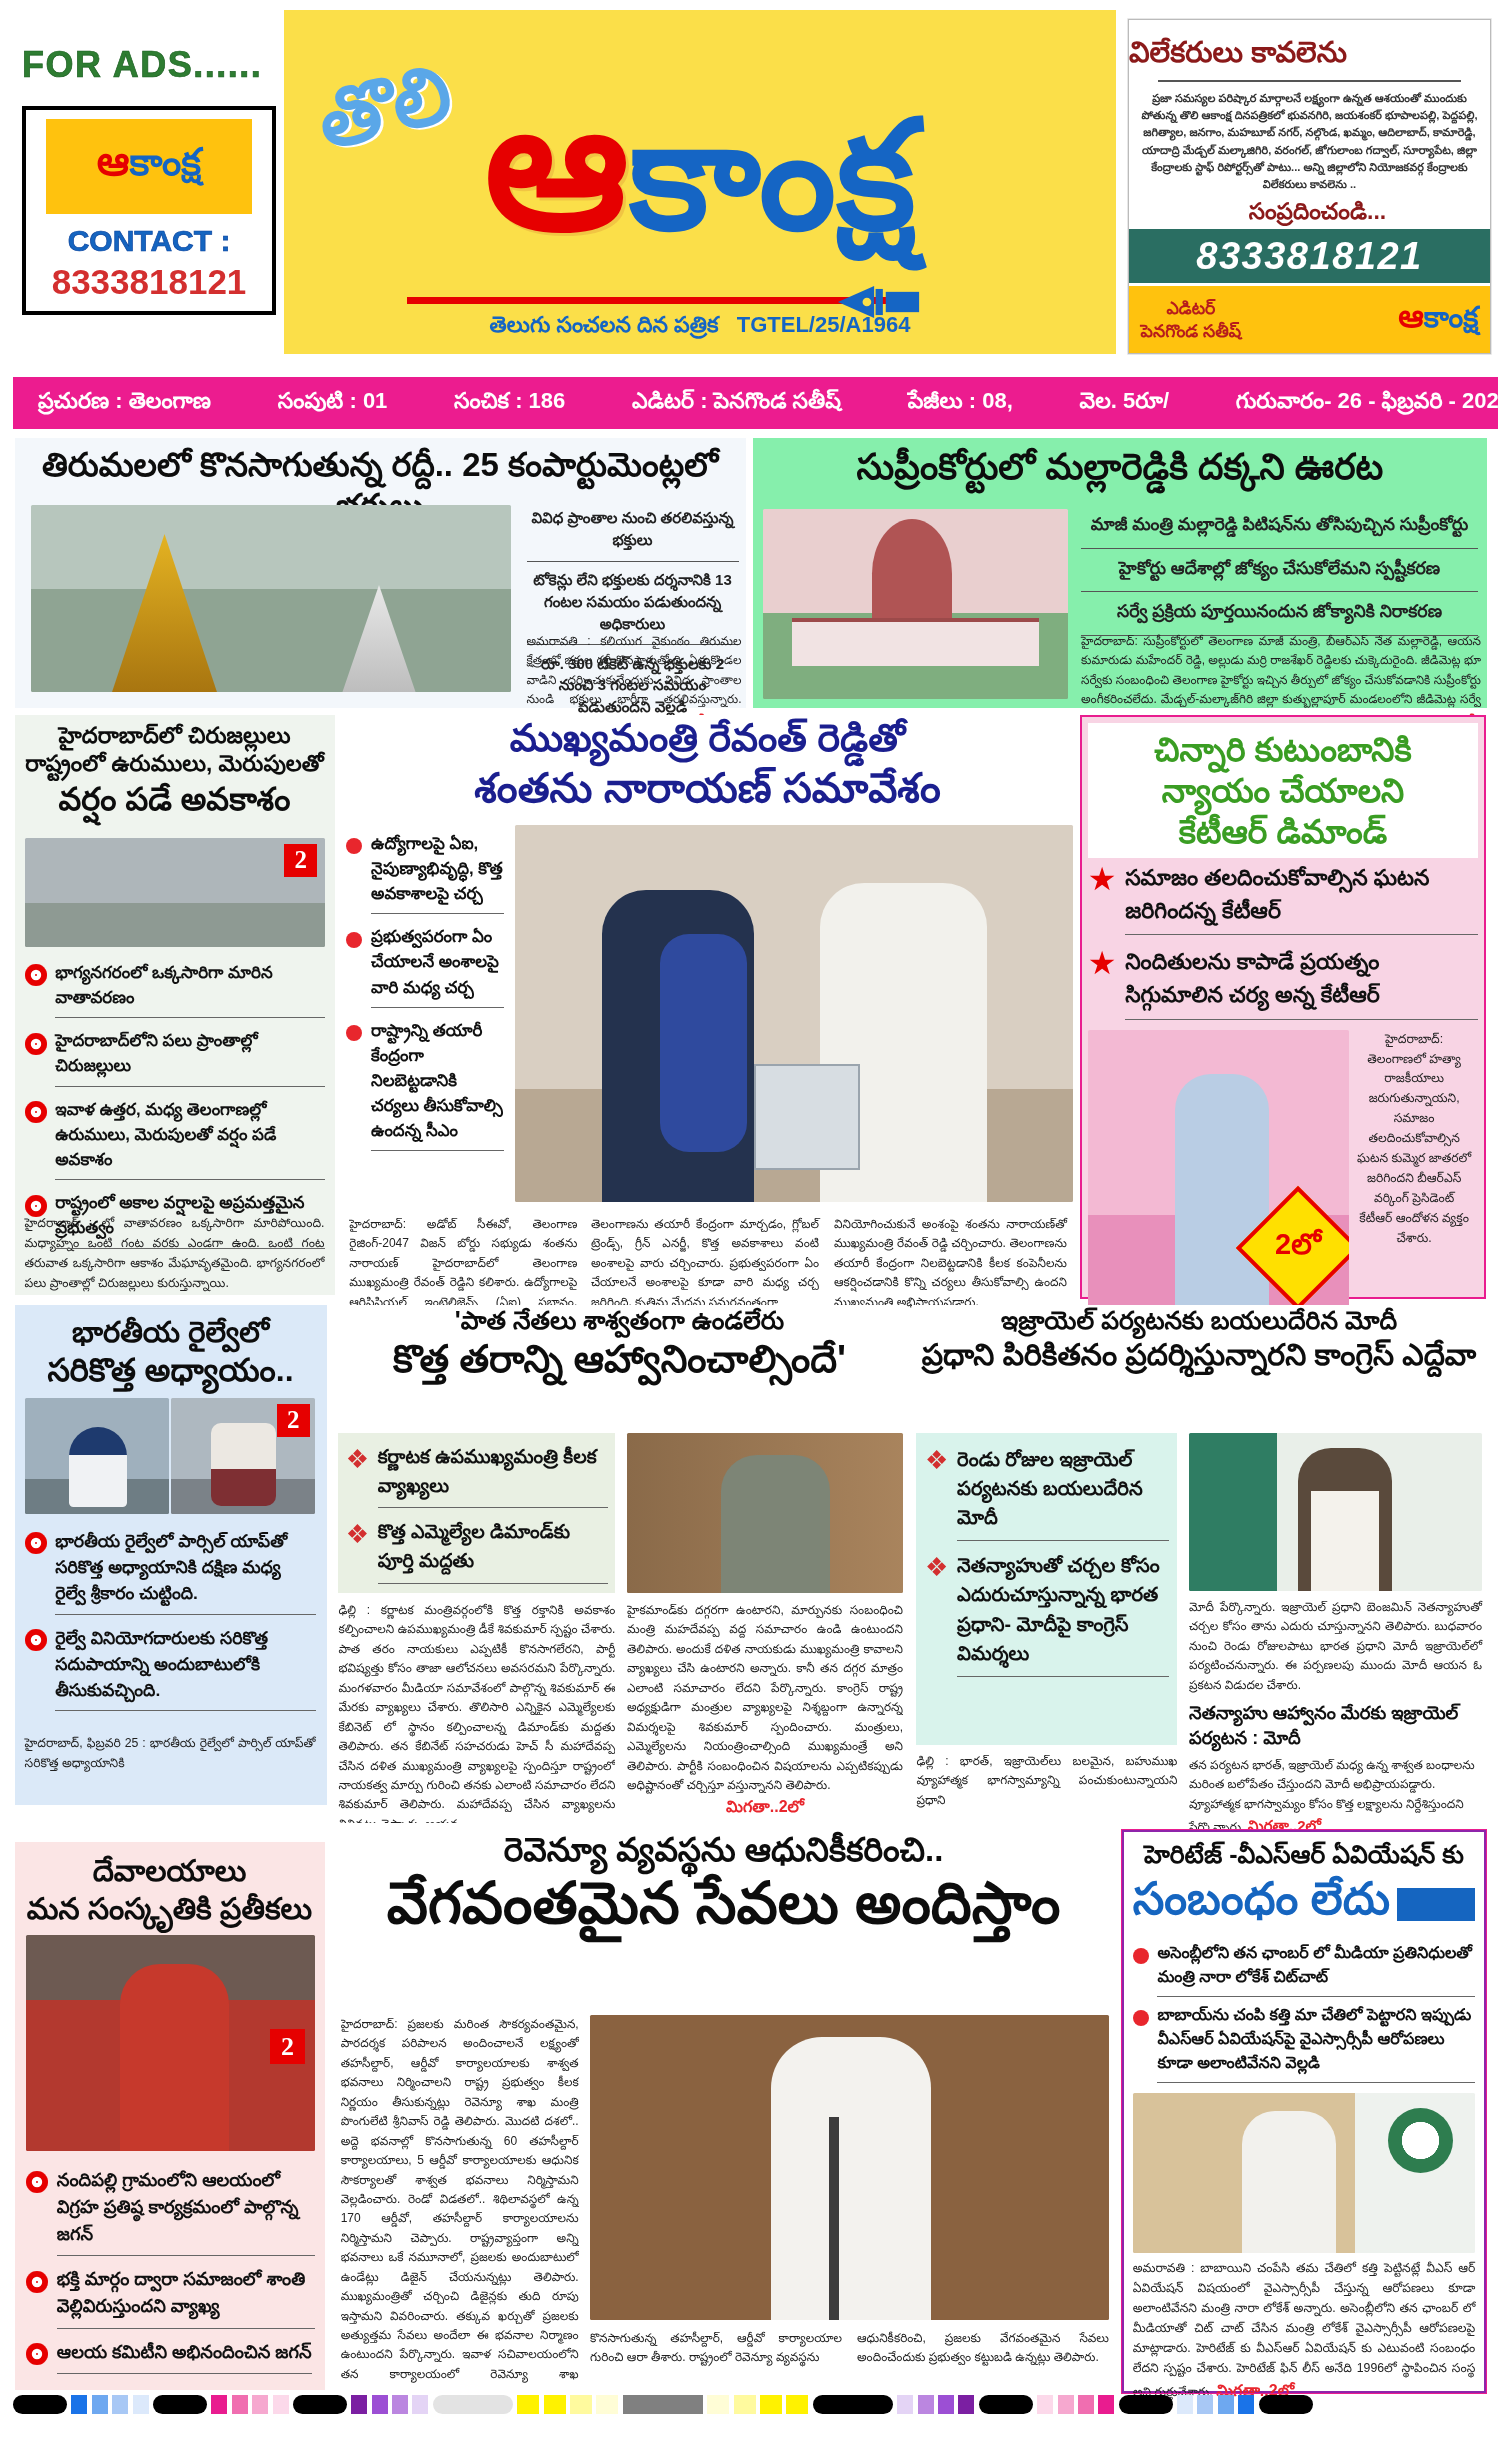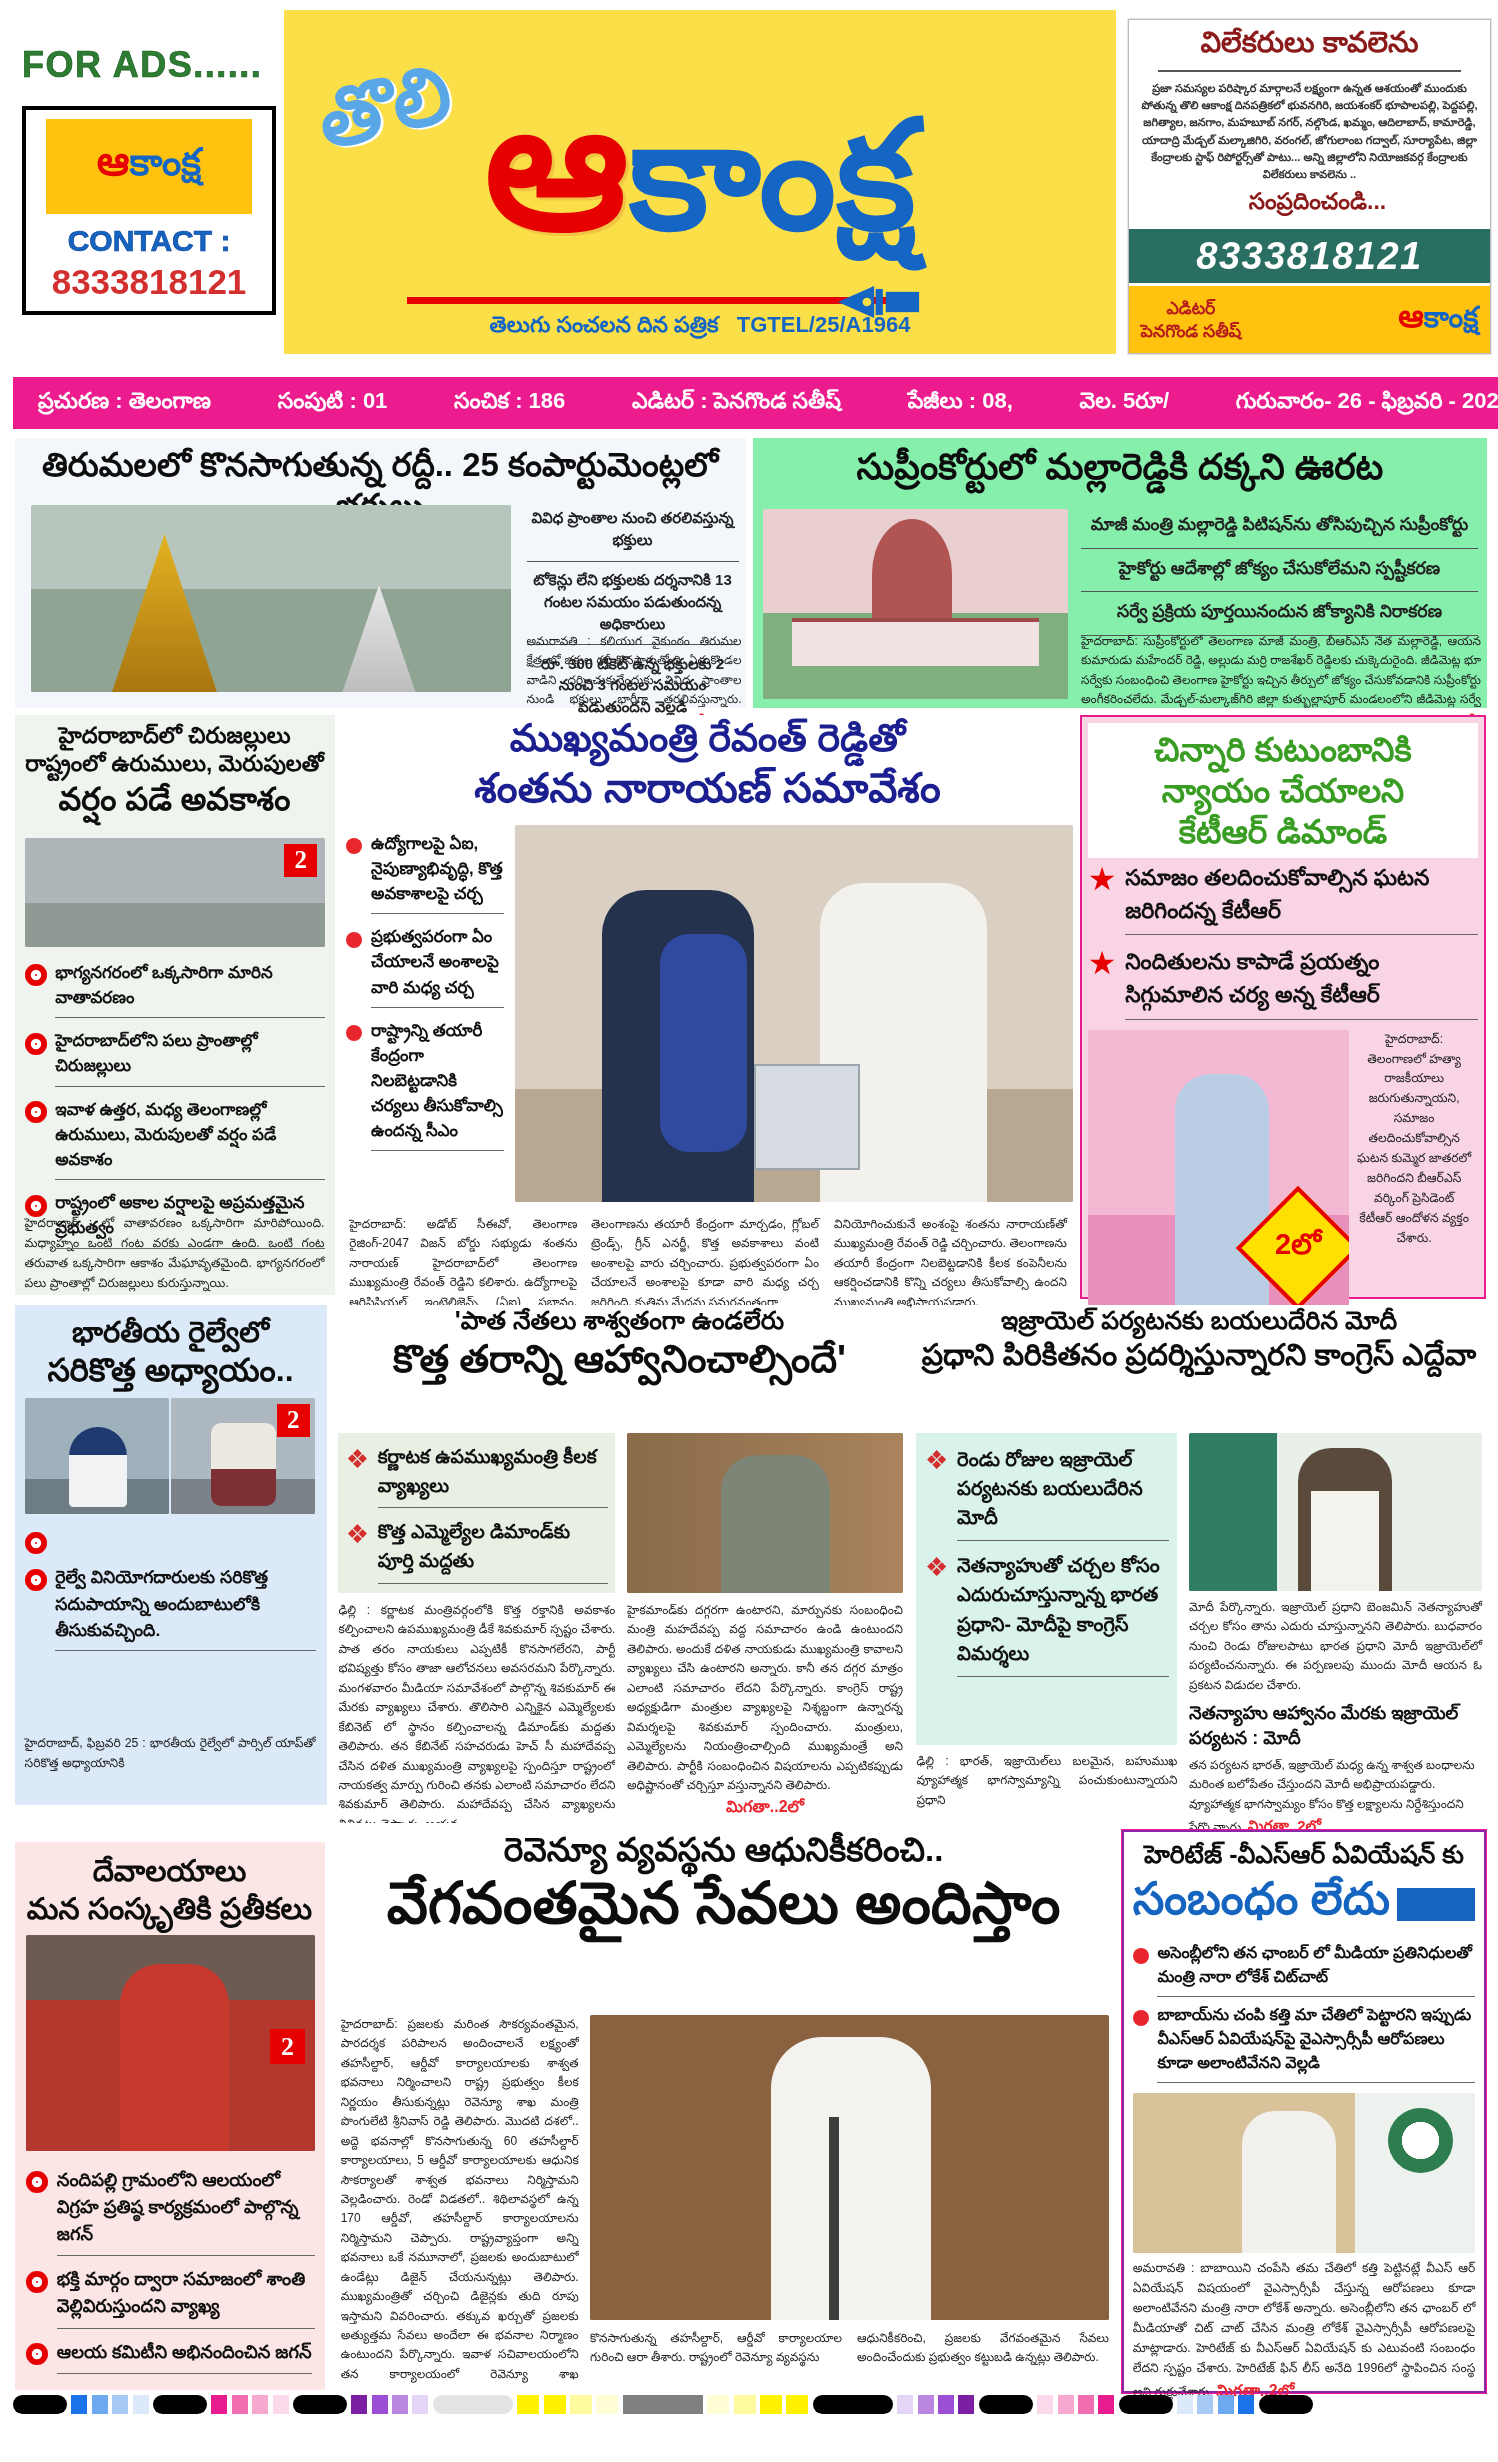--- a/index.html
+++ b/index.html
@@ -57,21 +57,21 @@
       <rect x="56" y="12" width="10" height="36" fill="#1565c4"></rect>
       <rect x="70" y="16" width="46" height="28" fill="#1565c4"></rect>
     </svg>
     <div class="abs" style="left:0;top:302px;width:100%;text-align:center;color:#1565c4;font-weight:bold;font-size:22px;">
       <span>తెలుగు సంచలన దిన పత్రిక</span>
       &nbsp;&nbsp;<span>TGTEL/25/A1964</span>
     </div>
   </div>
 
   <div class="abs card" style="left:1128px;top:19px;width:363px;height:335px;background:#ffffff;border:1.5px solid #bbb;box-shadow:0 0 0 0.7px #ddd;">
-    <div style="text-align:center;color:#8b1a1a;font-weight:bold;font-size:29px;padding-top:6px;">విలేకరులు కావలెను</div>
+    <div style="color:#8b1a1a;font-weight:bold;font-size:29px;padding-top:16px;">విలేకరులు కావలెను</div>
     <div style="margin:4.4px 29px 0 29px;border-bottom:2.9px solid #555;"></div>
     <div style="padding:7.3px 11.6px 0 11.6px;color:#333;font-size:11.2px;line-height:1.55;text-align:center;font-weight:bold;">ప్రజా సమస్యల పరిష్కార మార్గాలనే లక్ష్యంగా ఉన్నత ఆశయంతో ముందుకు పోతున్న తొలి ఆకాంక్ష దినపత్రికలో భువనగిరి, జయశంకర్ భూపాలపల్లి, పెద్దపల్లి, జగిత్యాల, జనగాం, మహబూబ్ నగర్, నల్గొండ, ఖమ్మం, ఆదిలాబాద్, కామారెడ్డి, యాదాద్రి మేడ్చల్ మల్కాజిగిరి, వరంగల్, జోగులాంబ గద్వాల్, సూర్యాపేట, జిల్లా కేంద్రాలకు స్టాఫ్ రిపోర్టర్స్‌తో పాటు... అన్ని జిల్లాలోని నియోజకవర్గ కేంద్రాలకు విలేకరులు కావలెను ..</div>
     <div style="text-align:center;color:#8b1a1a;font-weight:bold;font-size:23px;margin-top:4.4px;padding-left:16px;">సంప్రదించండి...</div>
     <div style="position:absolute;left:0;bottom:70px;width:100%;height:54px;background:#2a6e62;display:flex;align-items:center;justify-content:center;">
       <span style="color:#fff;font-weight:bold;font-size:38px;font-style:italic;letter-spacing:1.5px;">8333818121</span>
     </div>
     <div style="position:absolute;left:0;bottom:0;width:100%;height:67px;background:#ffc20e;display:flex;align-items:center;justify-content:space-between;padding:0 11.6px;box-sizing:border-box;">
       <div style="color:#b71c1c;font-weight:bold;font-size:17.4px;text-align:center;line-height:1.3;">
         <div>ఎడిటర్</div>
         <div>పెనగొండ సతీష్</div>
@@ -219,20 +219,21 @@
       <div class="photo" style="width:145px;height:116px;background:linear-gradient(180deg,#aeb8c0 0 70%,#7b8288 70% 100%);position:relative;">
         <div style="position:absolute;left:40px;top:25px;width:65px;height:83px;background:linear-gradient(180deg,#ece8e2 0 55%,#7e2f33 55% 100%);border-radius:10px;"></div>
         <div class="badge2" style="right:5.8px;top:5.8px;width:33px;height:33px;font-size:25px;">
             <span>2</span>
           </div>
       </div>
     </div>
     <div class="abs" style="left:10px;top:223px;width:291px;">
       <div class="b-row">
           <span class="dot-ring"></span>
+          <span class="b-txt" style="font-size:17.4px;">భారతీయ రైల్వేలో పార్సిల్ యాప్‌తో సరికొత్త అధ్యాయానికి దక్షిణ మధ్య రైల్వే శ్రీకారం చుట్టింది.</span>
         </div>
       <div class="b-row">
           <span class="dot-ring"></span>
           <span class="b-txt" style="font-size:17.4px;">రైల్వే వినియోగదారులకు సరికొత్త సదుపాయాన్ని అందుబాటులోకి తీసుకువచ్చింది.</span>
         </div>
     </div>
     <div class="abs body-txt" style="left:10px;top:429px;width:291px;font-size:12.3px;">హైదరాబాద్, ఫిబ్రవరి 25 : భారతీయ రైల్వేలో పార్సిల్ యాప్‌తో సరికొత్త అధ్యాయానికి</div>
   </div>
 
   <div class="abs card" style="left:334px;top:1305px;width:571px;height:524px;background:#ffffff;">

